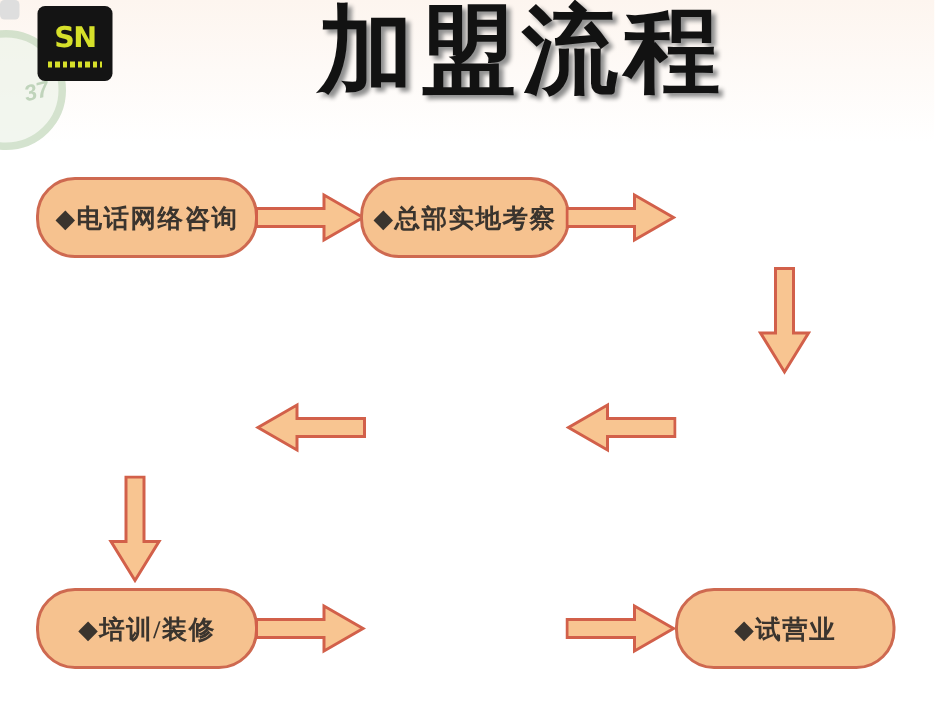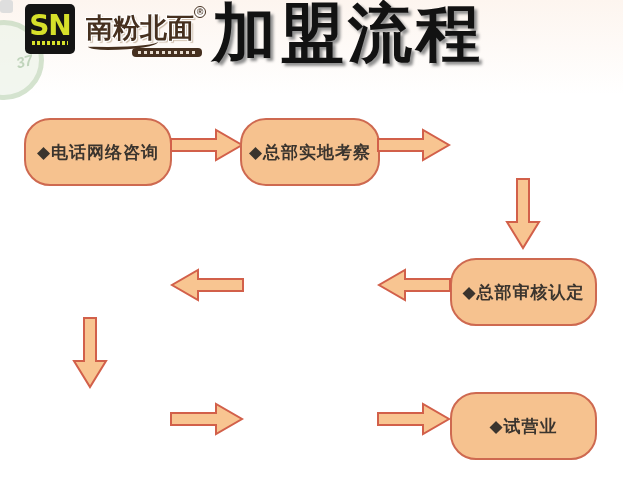--- a/index.html
+++ b/index.html
@@ -17,21 +17,21 @@
   }
   .watermark span{
     color:#9cbd97;font-style:italic;font-weight:bold;font-size:15px;
     transform:rotate(-14deg);padding-right:6px;opacity:.8;
   }
   
   .sn-logo{
     position:absolute;left:25px;top:4px;width:50px;height:50px;background:#141414;border-radius:5px;
     display:flex;flex-direction:column;align-items:center;justify-content:center;
   }
-  .sn-text{color:#d6e02a;font-weight:bold;font-size:28px;line-height:25px;letter-spacing:-1px;
+  .sn-text{color:#d6e02a;font-weight:bold;font-size:19px;line-height:25px;letter-spacing:-1px;
     font-family:"DejaVu Sans",sans-serif;}
   .sn-sub{width:36px;height:4px;margin-top:3px;
     background:repeating-linear-gradient(90deg,#d6e02a 0 3px,transparent 3px 5px);}
   .brand-logo{position:absolute;left:84px;top:6px;width:122px;height:54px;}
   .brand-text{
     position:absolute;left:2px;top:4px;font-weight:bold;font-size:27px;letter-spacing:0px;
     color:#46301f;font-family:"Liberation Serif","DejaVu Serif",serif;
     text-shadow:-1px -1px 0 #fff,1px -1px 0 #fff,-1px 1px 0 #fff,1px 1px 0 #fff,2px 2px 1px #cbb9a6;
   }
   .brand-reg{
@@ -45,21 +45,21 @@
   .brand-banner::after{content:"";position:absolute;left:6px;right:6px;top:3px;height:3px;
     background:repeating-linear-gradient(90deg,#e9ded1 0 3px,transparent 3px 6px);}
   .page-title{
     position:absolute;left:212px;top:0px;margin:0;
     font-family:"Liberation Serif","DejaVu Serif",serif;font-weight:bold;
     font-size:64px;line-height:68px;letter-spacing:4px;color:#121212;
     text-shadow:3px 3px 3px #8f8f8f;
   }
   
   .node{
-    position:absolute;height:68px;border-radius:26px;
+    position:absolute;height:54px;border-radius:26px;
     background:#f6c28f;border:2px solid #ce6950;box-sizing:border-box;
     display:flex;align-items:center;justify-content:center;
     font-family:"Liberation Serif","DejaVu Serif",serif;
     font-weight:bold;font-size:17px;letter-spacing:1px;color:#3a342e;
   }
   .r1{top:118px;}  .r2{top:258px;}  .r3{top:392px;}
   .c1{left:24px;width:148px;}  .c2{left:240px;width:140px;}  .c3{left:450px;width:147px;}
   
   .arrow{position:absolute;}
   .arrow polygon{stroke:#d2604a;stroke-width:2;stroke-linejoin:miter;}
@@ -76,54 +76,48 @@
   <div class="corner-chip"></div>
   <div class="watermark">
     <span>37</span>
   </div>
 
   <div class="sn-logo">
     <span class="sn-text">SN</span>
     <span class="sn-sub"></span>
   </div>
 
-  <div class="brand-logo">
-    <span class="brand-text">南粉北面</span>
-    <span class="brand-reg">®</span>
-    <div class="brand-swoosh"></div>
-    <div class="brand-banner"></div>
-  </div>
 
   <h1 class="page-title">加盟流程</h1>
 
   <div class="node r1 c1">◆电话网络咨询</div>
   <svg class="arrow a-h1a" width="74" height="36" viewBox="0 0 74 36">
     <polygon points="1,12 46,12 46,3 72,18 46,33 46,24 1,24" fill="#F8C591"></polygon>
   </svg>
   <div class="node r1 c2">◆总部实地考察</div>
   <svg class="arrow a-h1b" width="74" height="36" viewBox="0 0 74 36">
     <polygon points="1,12 46,12 46,3 72,18 46,33 46,24 1,24" fill="#F8C591"></polygon>
   </svg>
 
   <svg class="arrow a-v1" width="36" height="72" viewBox="0 0 36 72">
     <polygon points="12,1 24,1 24,44 34,44 18,70 2,44 12,44" fill="#F8C591"></polygon>
   </svg>
 
-  <div class="node r2 c3">◆总部审核认定</div>
   <svg class="arrow a-h2a" width="74" height="36" viewBox="0 0 74 36">
     <polygon points="73,12 28,12 28,3 2,18 28,33 28,24 73,24" fill="#F8C591"></polygon>
   </svg>
   <svg class="arrow a-h2b" width="74" height="36" viewBox="0 0 74 36">
     <polygon points="73,12 28,12 28,3 2,18 28,33 28,24 73,24" fill="#F8C591"></polygon>
   </svg>
 
   <svg class="arrow a-v2" width="36" height="72" viewBox="0 0 36 72">
     <polygon points="12,1 24,1 24,44 34,44 18,70 2,44 12,44" fill="#F8C591"></polygon>
   </svg>
 
+  <div class="node r3 c1">◆培训/装修</div>
   <svg class="arrow a-h3a" width="74" height="36" viewBox="0 0 74 36">
     <polygon points="1,12 46,12 46,3 72,18 46,33 46,24 1,24" fill="#F8C591"></polygon>
   </svg>
   <svg class="arrow a-h3b" width="74" height="36" viewBox="0 0 74 36">
     <polygon points="1,12 46,12 46,3 72,18 46,33 46,24 1,24" fill="#F8C591"></polygon>
   </svg>
   <div class="node r3 c3">◆试营业</div>
 
 </div>
 

